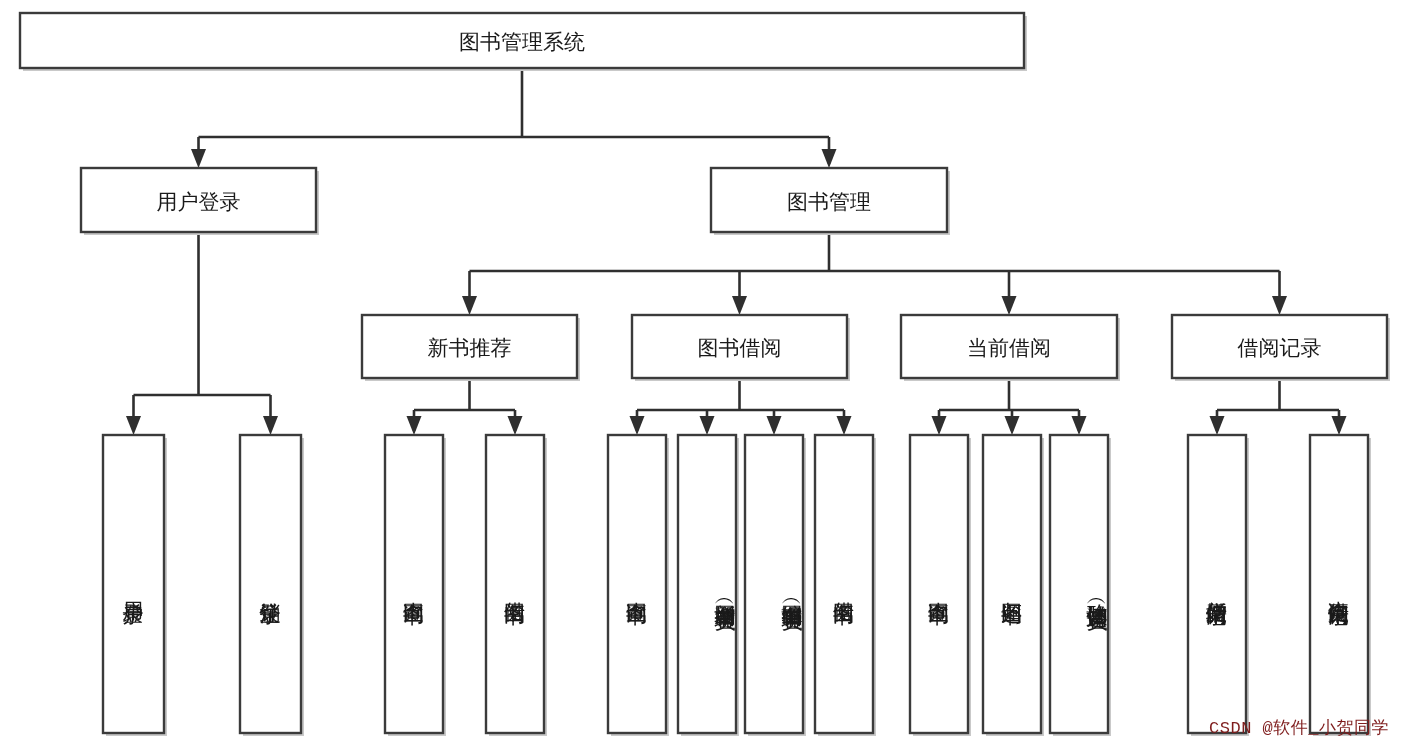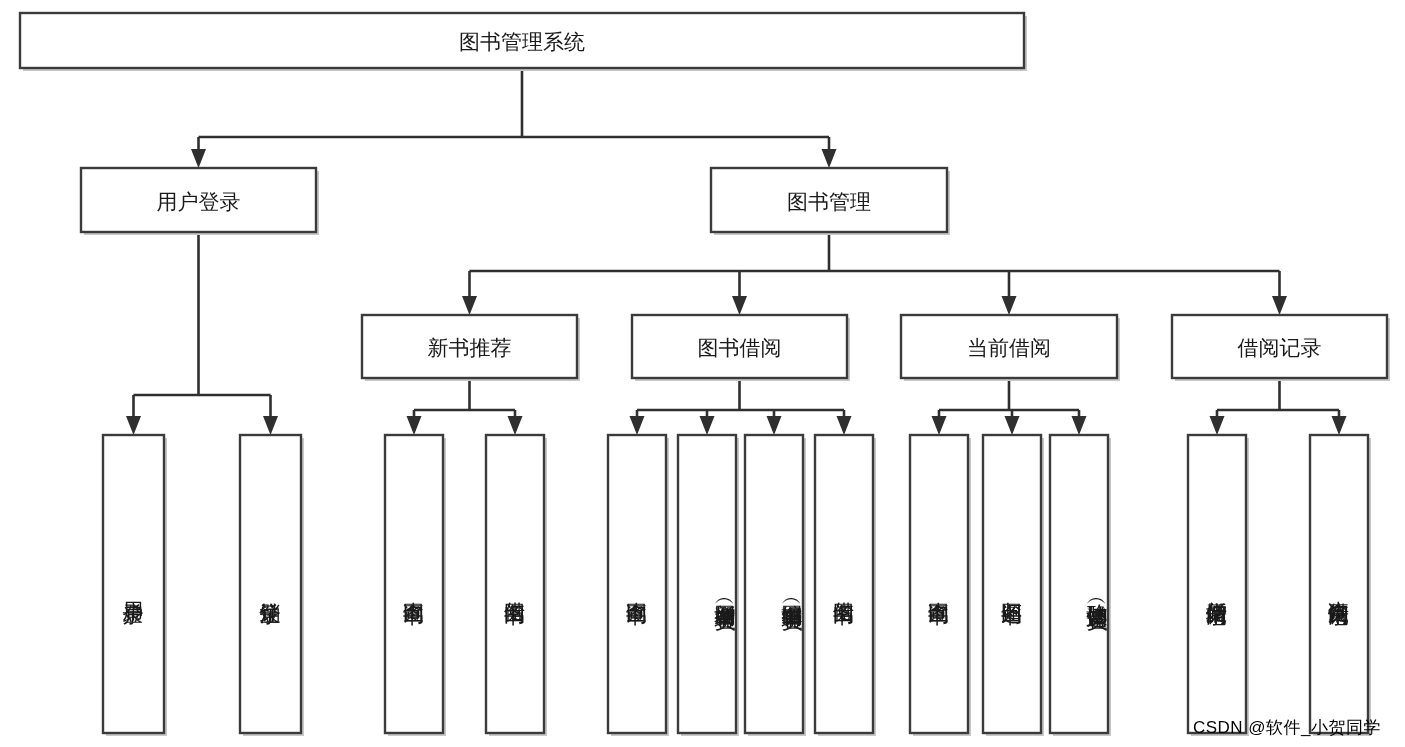--- a/index.html
+++ b/index.html
@@ -60,25 +60,25 @@
     letter-spacing: 1px;
     line-height: 1;
     display: flex;
     align-items: flex-start;
     justify-content: center;
     white-space: nowrap;
     pointer-events: none;
   }
   .watermark {
     position: absolute;
-    right: 24px;
+    right: 16px;
     bottom: 8px;
-    font-family: Liberation Sans, sans-serif;
+    font-family: Liberation Mono, monospace;
     font-size: 17px;
-    color: #000000;
+    color: #7f1d1d;
     letter-spacing: 0.5px;
     white-space: nowrap;
   }
 </style>
 </head>
 <body>
 
 <div id="diagram-root">
 
   <svg class="flow" viewBox="0 0 1405 747">

